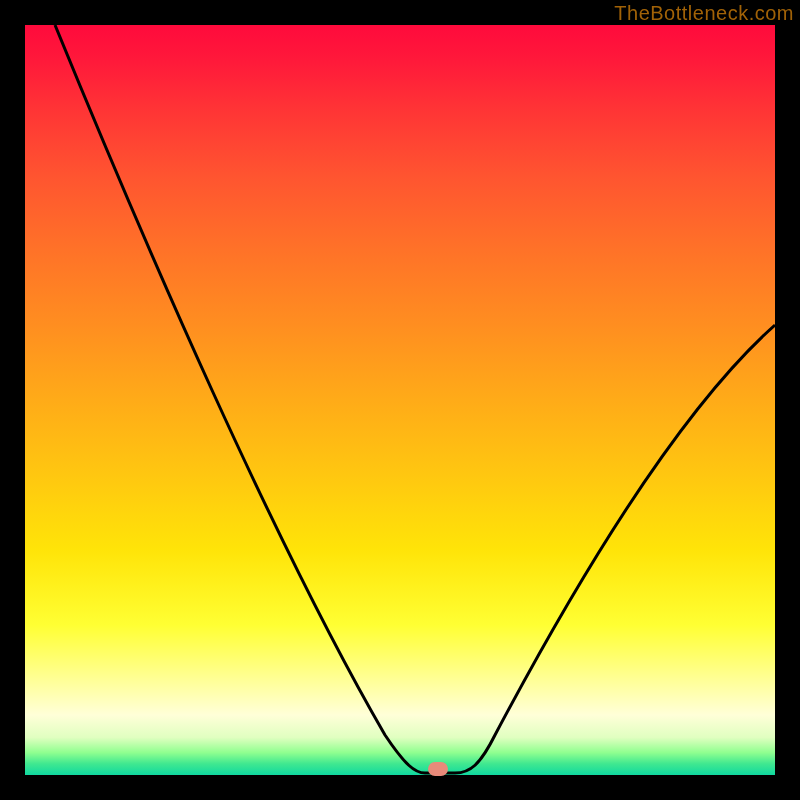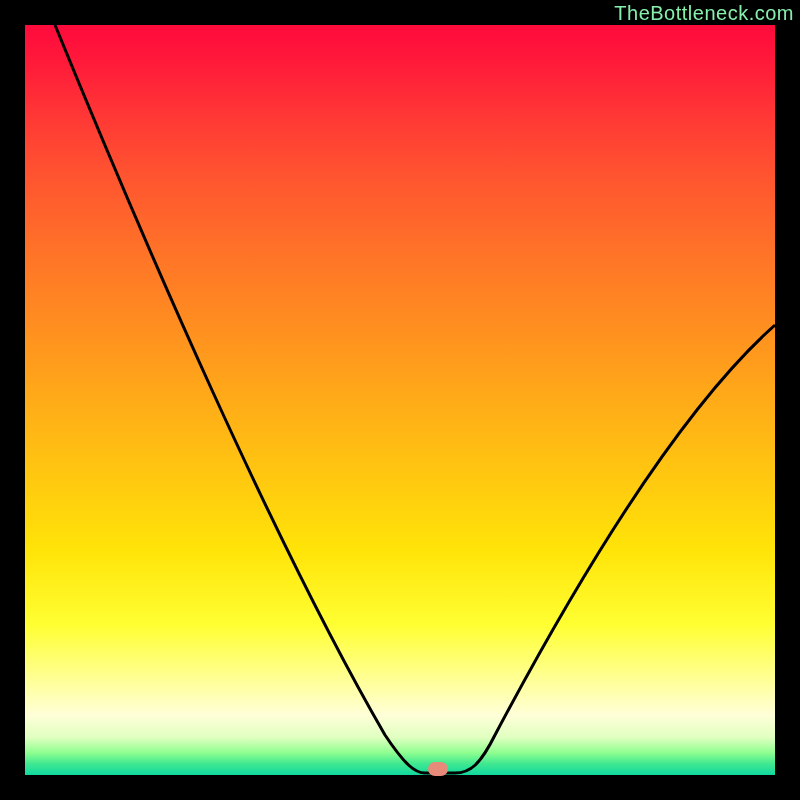--- a/index.html
+++ b/index.html
@@ -8,21 +8,21 @@
     height: 800px;
     background: #000;
     position: relative;
     font-family: Arial, Helvetica, sans-serif;
     overflow: hidden;
   }
   .watermark {
     position: absolute;
     top: 2px;
     right: 6px;
-    color: #86efac;
+    color: #a16207;
     font-size: 20px;
     font-weight: 500;
     letter-spacing: 0.5px;
     z-index: 10;
   }
   .plot-area {
     position: absolute;
     left: 25px;
     top: 25px;
     width: 750px;

